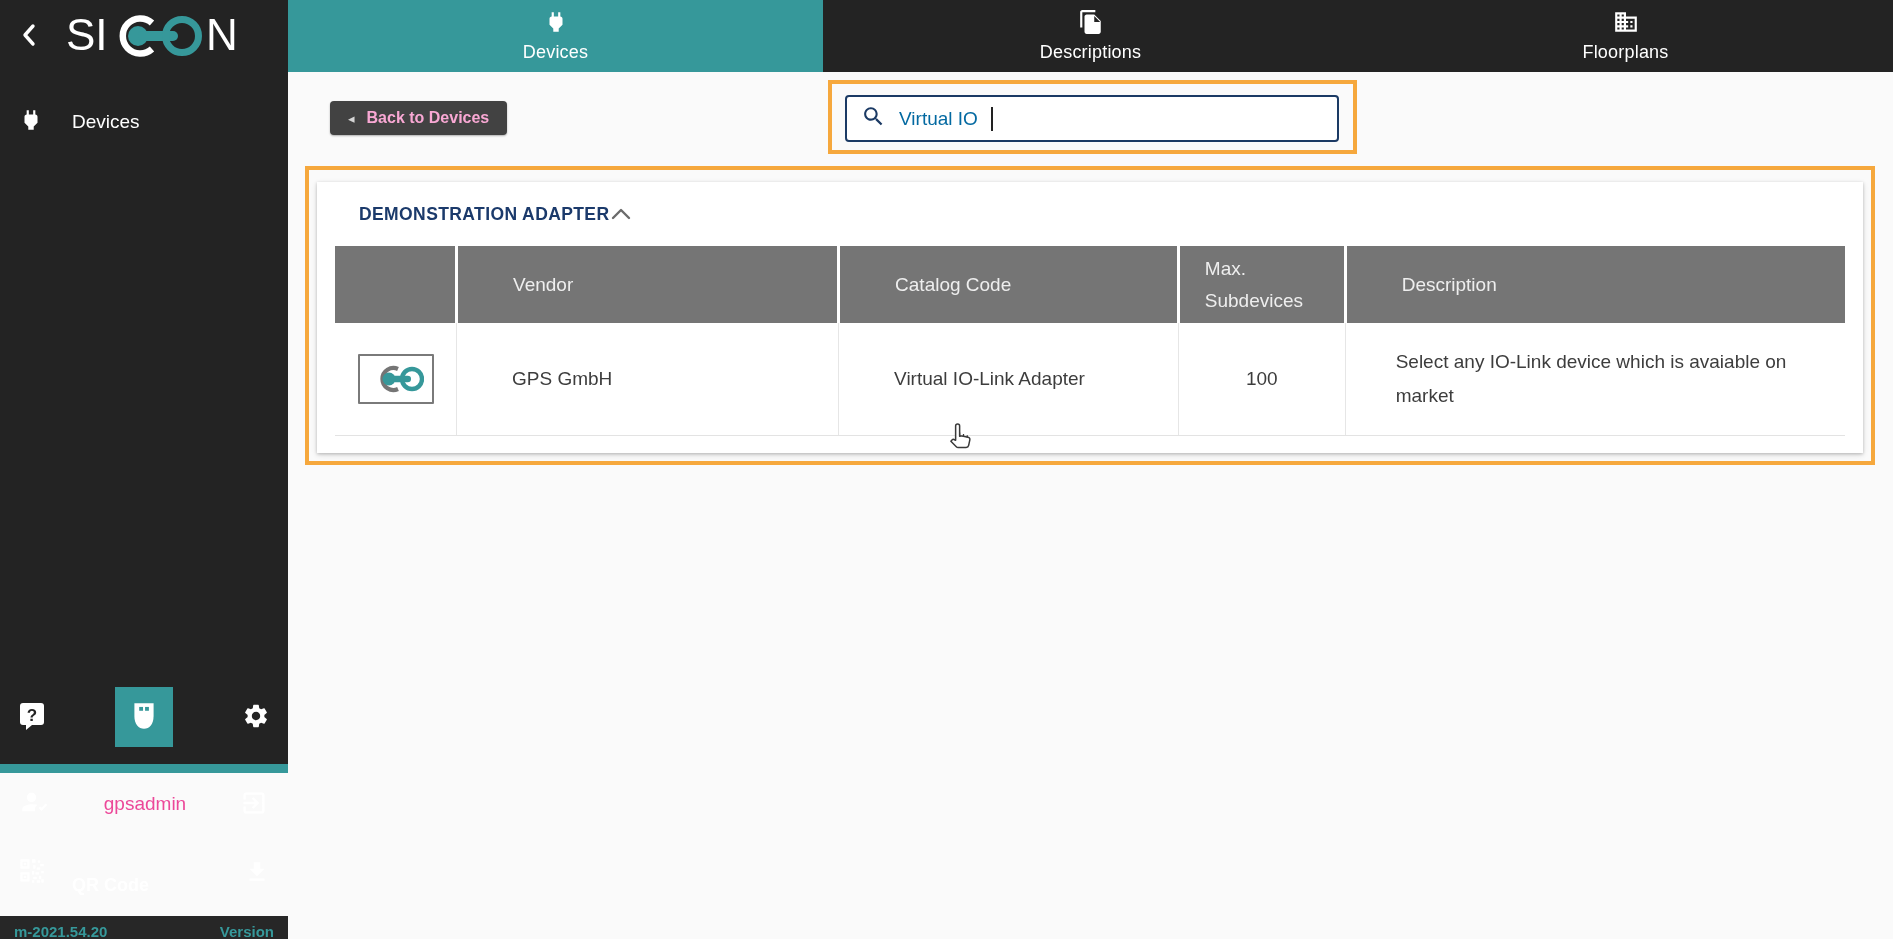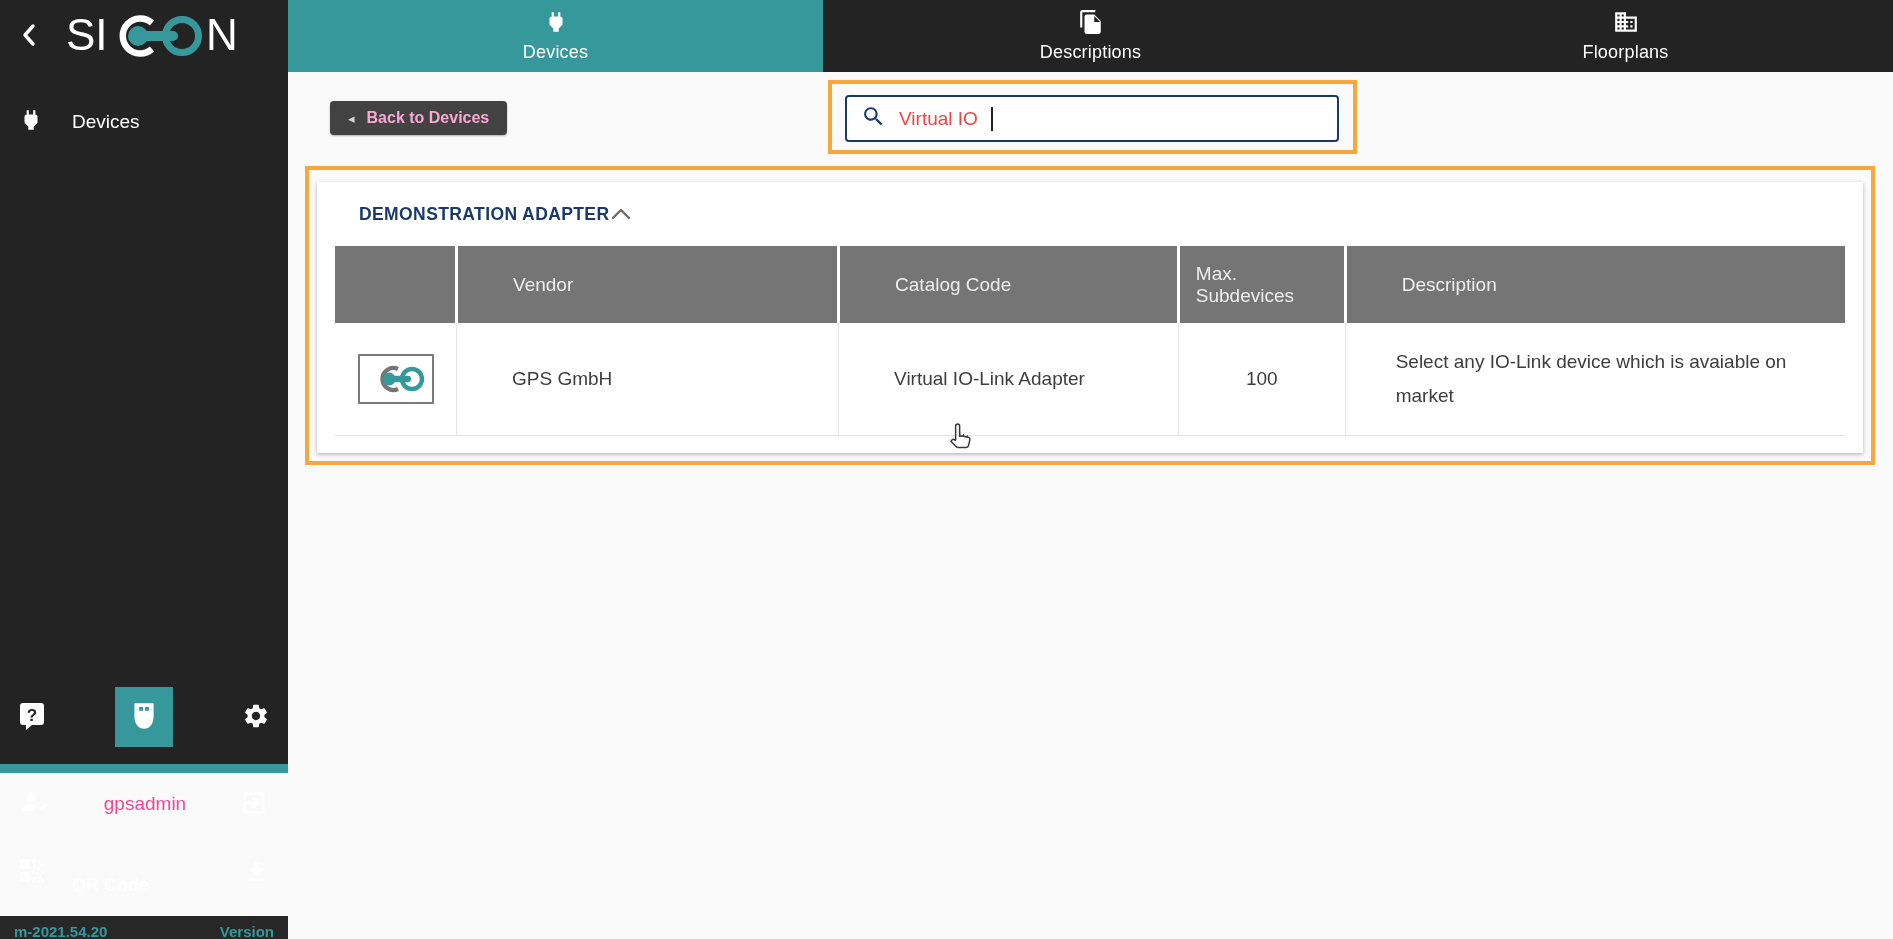--- a/index.html
+++ b/index.html
@@ -32,36 +32,36 @@
   .tab.active { background:#36989a; }
 
   
   .back-btn { position:absolute; left:330px; top:101px; height:34px; padding:0 18px; background:#424242; border:none; border-radius:4px; display:flex; align-items:center; gap:12px; cursor:pointer; box-shadow:0 1px 2px rgba(0,0,0,.3); }
   .back-btn .arrow { color:#d6d6d6; font-size:13px; line-height:1; }
   .back-btn .blabel { color:#f9a8d4; font-size:16px; font-weight:bold; }
 
   
   .search-annotation { position:absolute; left:828px; top:80px; width:529px; height:74px; border:4px solid #f6a83d; background:transparent; }
   .search-box { position:absolute; left:13px; top:11px; width:494px; height:47px; background:#ffffff; border:2px solid #1b3a64; border-radius:4px; display:flex; align-items:center; padding:0 14px; gap:13px; cursor:text; }
-  .search-text { font-size:19px; color:#ef4444; }
+  .search-text { font-size:19px; color:#0369a1; }
   .caret { width:2px; height:24px; background:#222222; }
 
   
   .panel-annotation { position:absolute; left:305px; top:166px; width:1570px; height:299px; border:4px solid #f6a83d; }
   .panel { position:absolute; left:8px; top:12px; right:8px; bottom:8px; background:#ffffff; box-shadow:0 1px 3px rgba(0,0,0,.2),0 2px 6px rgba(0,0,0,.12); }
   .panel-header { height:64px; display:flex; align-items:center; padding:0 34px 0 42px; }
   .panel-title { color:#1b3a6b; font-size:17.5px; font-weight:bold; letter-spacing:.4px; }
   .chevron-btn { background:none; border:none; cursor:pointer; display:flex; }
 
   .tbl-wrap { margin:0 18px; }
   table { width:100%; border-collapse:collapse; table-layout:fixed; }
   col.c0{width:8.05%} col.c1{width:25.3%} col.c2{width:22.5%} col.c3{width:11.05%} col.c4{width:33.1%}
   thead th { background:#757575; height:77px; color:rgba(255,255,255,.88); font-size:19px; font-weight:400; text-align:left; padding-left:55px; border-left:3px solid #ffffff; vertical-align:middle; }
   thead th:first-child { border-left:none; }
-  thead th.max { padding:0 12px 0 16px; line-height:22px; }
+  thead th.max { padding:0 12px 0 25px; line-height:32px; }
   tbody td { background:#ffffff; height:112px; border-bottom:1px solid #e3e3e3; border-left:1px solid #e6e6e6; font-size:19px; color:#3d3d3d; padding-left:55px; vertical-align:middle; }
   tbody td:first-child { border-left:none; padding:0; text-align:center; }
   tbody td.max { text-align:center; padding:0; }
   tbody td.desc { padding:0 34px 0 50px; line-height:34px; }
   .vendor-logo-box { display:inline-flex; align-items:center; justify-content:center; width:76px; height:50px; border:2px solid #7a7a7a; background:#ffffff; border-radius:1px; }
   tbody tr { cursor:pointer; }
 
   .cursor-overlay { position:absolute; left:946px; top:420px; z-index:9; pointer-events:none; }
 </style>
 </head>

